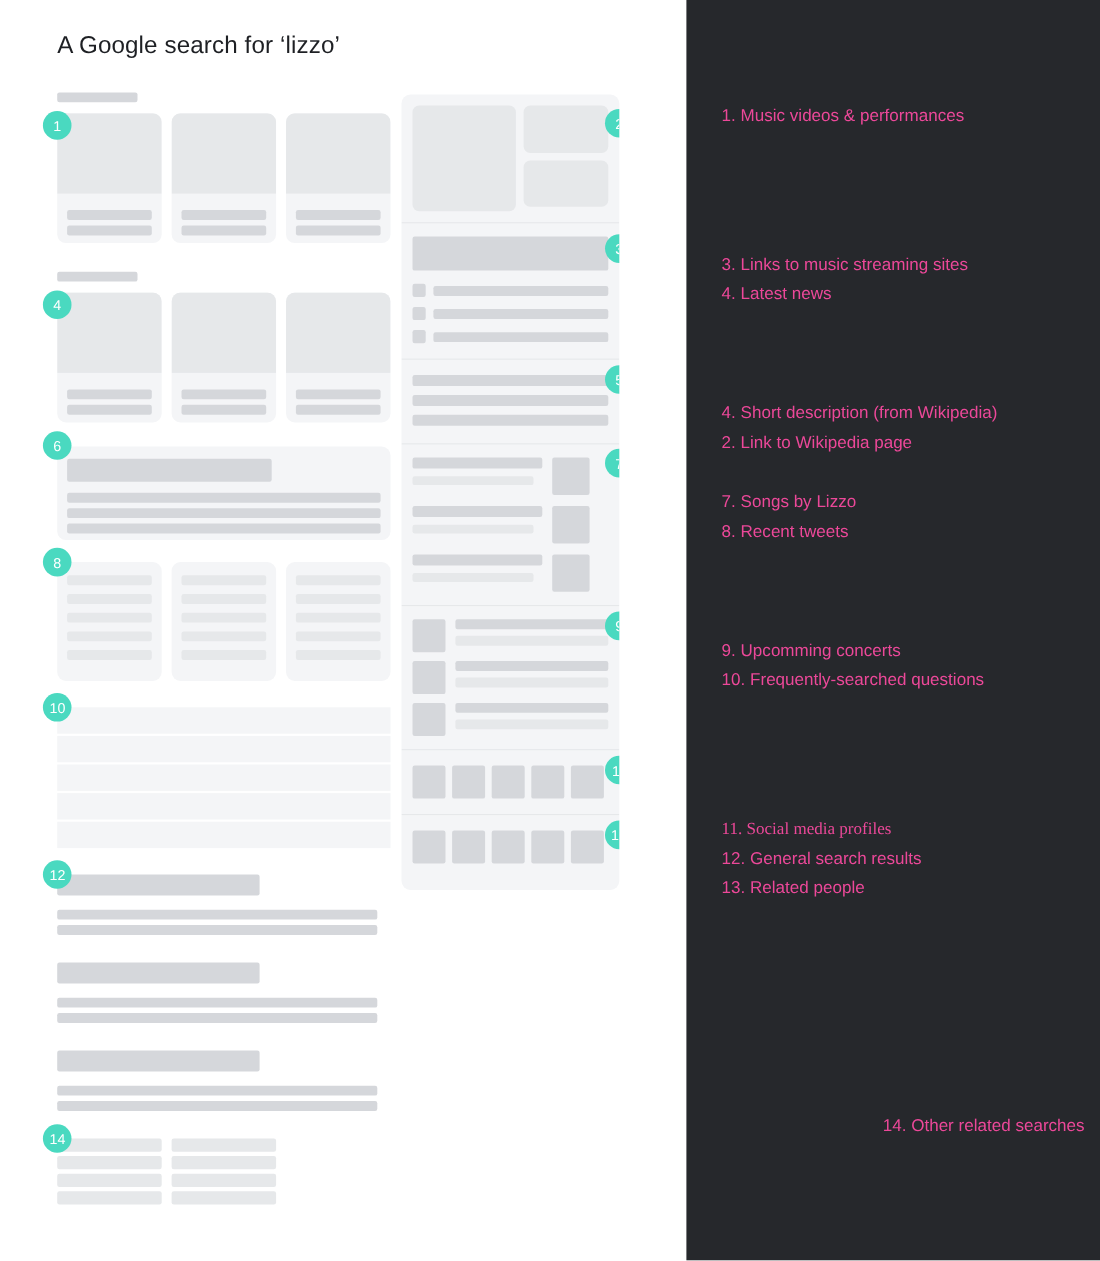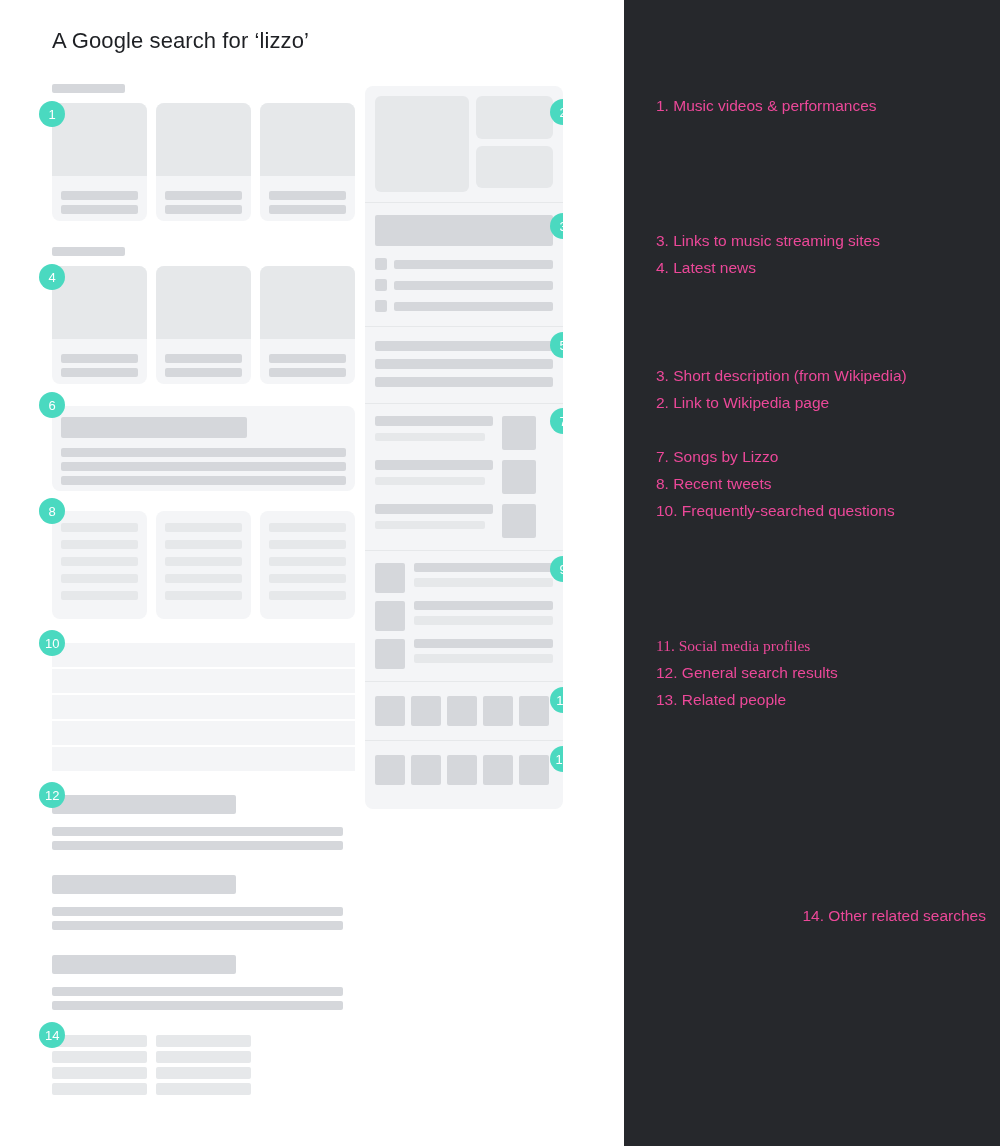--- a/index.html
+++ b/index.html
@@ -462,26 +462,27 @@
   </div>
 
   <div id="legend-panel">
     <div id="legend-list">
 
       <div class="legend-item" style="margin-top:0px;">1. Music videos &amp; performances</div>
 
       <div class="legend-item" style="margin-top:108px;">3. Links to music streaming sites</div>
       <div class="legend-item">4. Latest news</div>
 
-      <div class="legend-item" style="margin-top:81px;">3. Short description (from Wikipedia)</div>
+      <div class="legend-item" style="margin-top:81px;">4. Short description (from Wikipedia)</div>
       <div class="legend-item">2. Link to Wikipedia page</div>
 
       <div class="legend-item" style="margin-top:27px;">7. Songs by Lizzo</div>
       <div class="legend-item">8. Recent tweets</div>
 
+      <div class="legend-item" style="margin-top:81px;">9. Upcomming concerts</div>
       <div class="legend-item">10. Frequently-searched questions</div>
 
       <div class="legend-item" style="margin-top:108px;font-family:Liberation Serif, serif;">11. Social media profiles</div>
       <div class="legend-item">12. General search results</div>
       <div class="legend-item">13. Related people</div>
 
       <div class="legend-item" style="margin-top:189px;text-align:right;">14. Other related searches</div>
 
     </div>
   </div>

